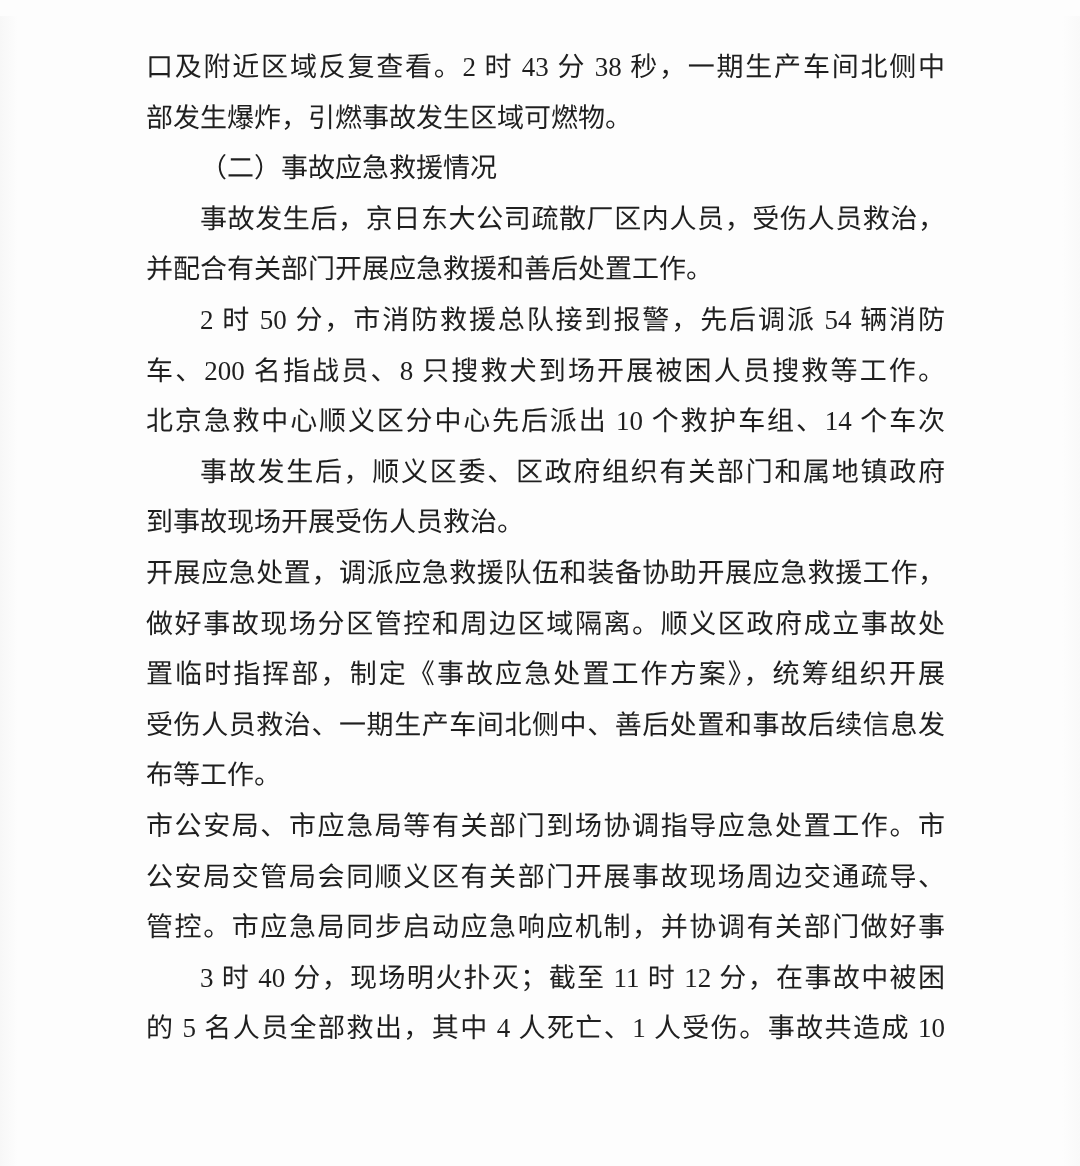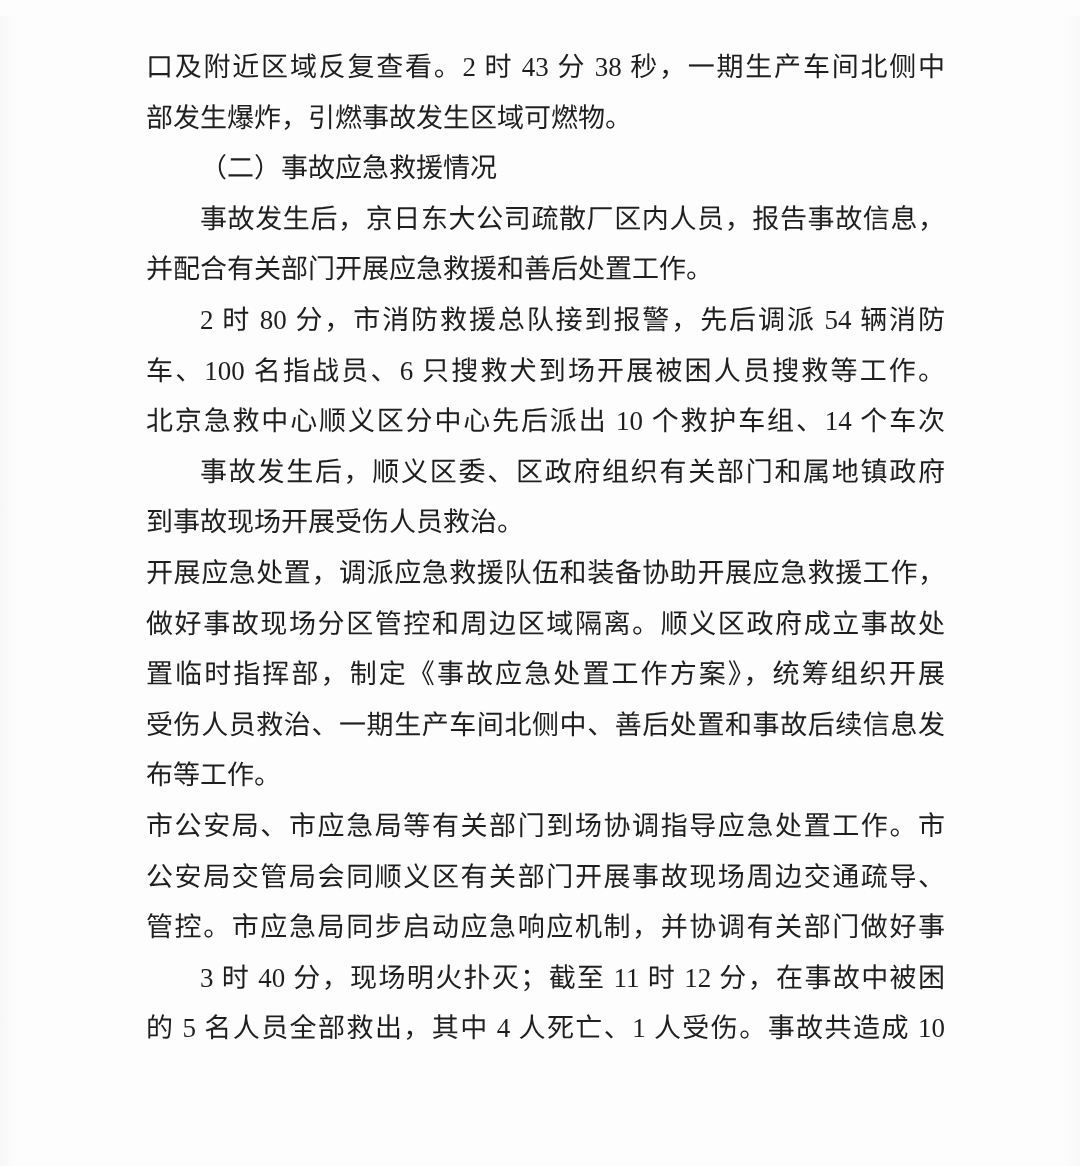--- a/index.html
+++ b/index.html
@@ -58,24 +58,24 @@
   }
 </style>
 </head>
 <body>
 
 <div class="page">
   <div class="text-block" id="doc-lines">
       <div class="line justify">口及附近区域反复查看。2 时 43 分 38 秒，一期生产车间北侧中</div>
       <div class="line no-justify">部发生爆炸，引燃事故发生区域可燃物。</div>
       <div class="line no-justify indent">（二）事故应急救援情况</div>
-      <div class="line justify indent">事故发生后，京日东大公司疏散厂区内人员，报告事故信息，</div>
+      <div class="line justify indent">事故发生后，京日东大公司疏散厂区内人员，受伤人员救治，</div>
       <div class="line no-justify">并配合有关部门开展应急救援和善后处置工作。</div>
-      <div class="line justify indent">2 时 80 分，市消防救援总队接到报警，先后调派 54 辆消防</div>
-      <div class="line justify">车、100 名指战员、6 只搜救犬到场开展被困人员搜救等工作。</div>
+      <div class="line justify indent">2 时 50 分，市消防救援总队接到报警，先后调派 54 辆消防</div>
+      <div class="line justify">车、200 名指战员、8 只搜救犬到场开展被困人员搜救等工作。</div>
       <div class="line justify">北京急救中心顺义区分中心先后派出 10 个救护车组、14 个车次</div>
       <div class="line justify indent">事故发生后，顺义区委、区政府组织有关部门和属地镇政府</div>
       <div class="line no-justify">到事故现场开展受伤人员救治。</div>
       <div class="line justify">开展应急处置，调派应急救援队伍和装备协助开展应急救援工作，</div>
       <div class="line justify">做好事故现场分区管控和周边区域隔离。顺义区政府成立事故处</div>
       <div class="line justify">置临时指挥部，制定《事故应急处置工作方案》，统筹组织开展</div>
       <div class="line justify">受伤人员救治、一期生产车间北侧中、善后处置和事故后续信息发</div>
       <div class="line no-justify">布等工作。</div>
       <div class="line justify">市公安局、市应急局等有关部门到场协调指导应急处置工作。市</div>
       <div class="line justify">公安局交管局会同顺义区有关部门开展事故现场周边交通疏导、</div>

